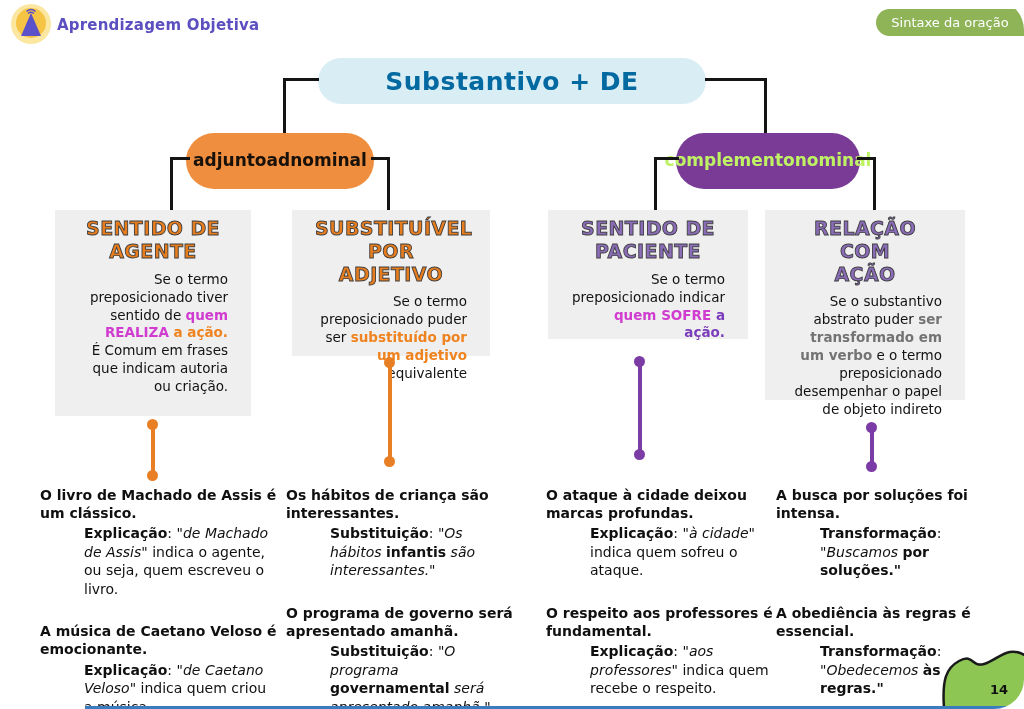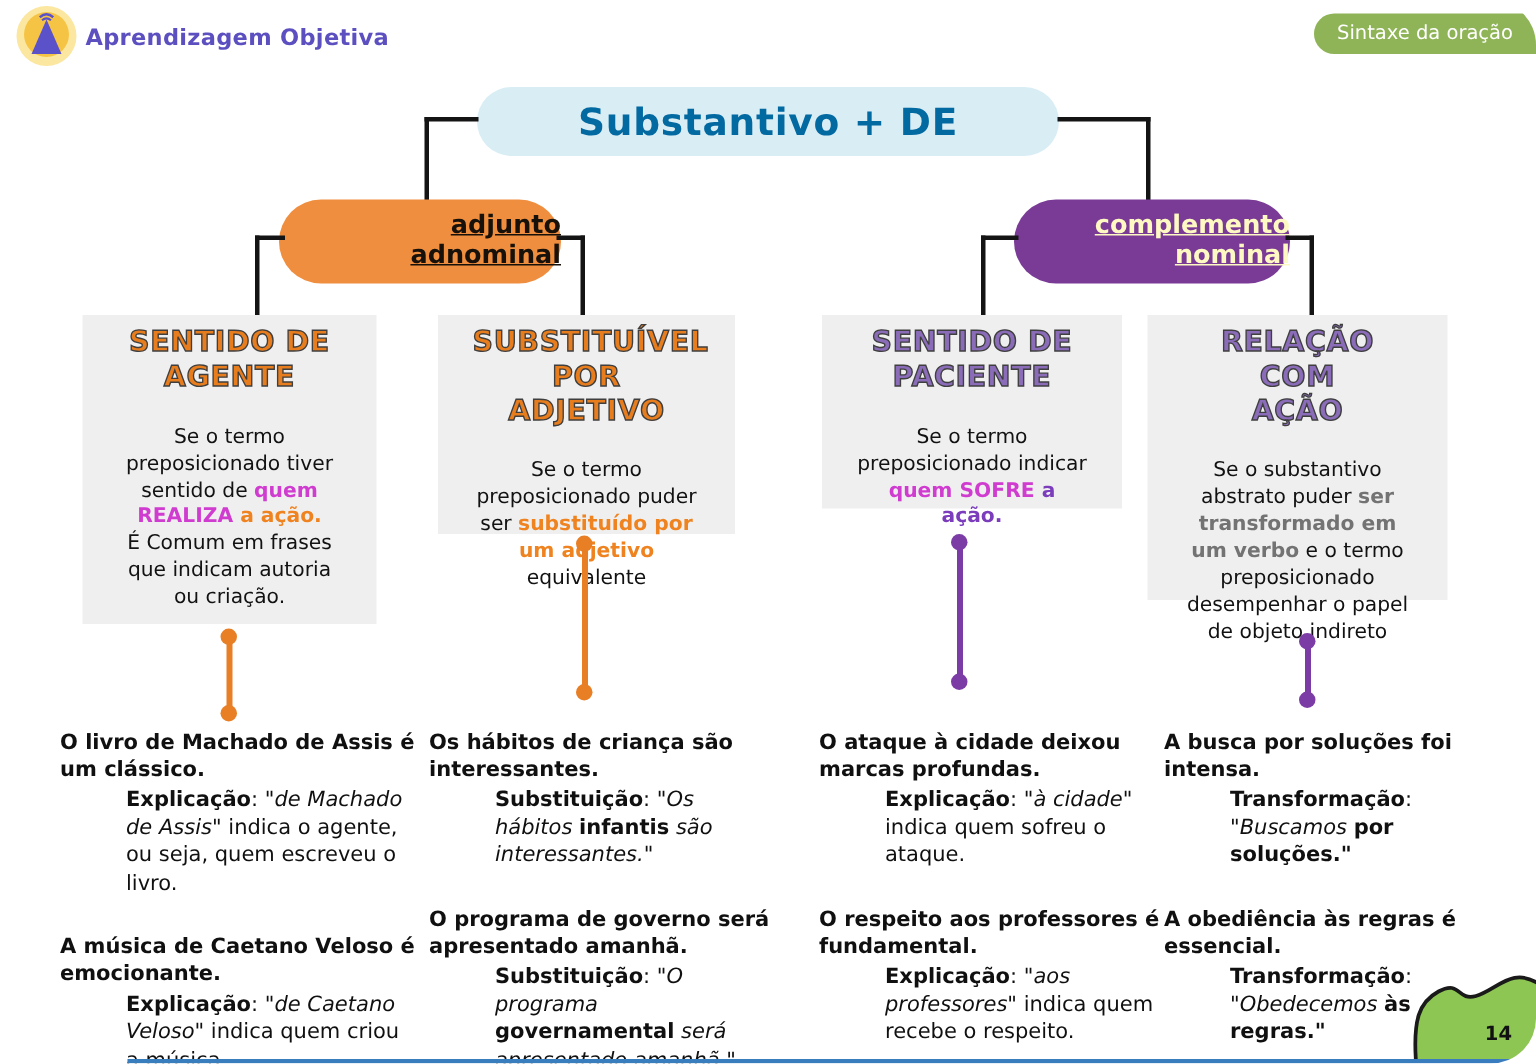--- a/index.html
+++ b/index.html
@@ -8,38 +8,38 @@
 
   
   .logo{position:absolute;left:10px;top:3px;width:42px;height:42px;}
   .brand{position:absolute;left:57px;top:16px;font-size:15px;font-weight:bold;color:#5c4fc0;letter-spacing:.2px;}
   .badge{position:absolute;left:876px;top:9px;width:148px;height:27px;background:#8fb457;
          border-radius:14px 0 0 14px;color:#ffffff;font-size:13px;display:flex;align-items:center;justify-content:center;}
 
   
   .central{position:absolute;left:318px;top:58px;width:388px;height:46px;background:#d9edf5;border-radius:23px;
            display:flex;align-items:center;justify-content:center;font-size:25px;font-weight:bold;color:#0369a1;letter-spacing:.5px;}
-  .pill{position:absolute;height:56px;border-radius:28px;display:flex;flex-direction:column;align-items:flex-end;justify-content:center;
-        font-weight:bold;font-size:17px;line-height:1.15;text-decoration:underline;}
+  .pill{position:absolute;height:56px;border-radius:28px;display:flex;flex-direction:row;align-items:center;justify-content:center;
+        font-weight:bold;font-size:17px;line-height:1.15;}
   .pill-orange{left:186px;top:133px;width:188px;background:#ef8e3f;color:#17110a;}
-  .pill-purple{left:676px;top:133px;width:184px;background:#7a3b96;color:#fef9c3;}
+  .pill-purple{left:676px;top:133px;width:184px;background:#7a3b96;color:#bef264;}
 
   
   .hline,.vline{position:absolute;background:#141414;}
 
   
   .gbox{position:absolute;background:#efefef;text-align:center;padding:7px 23px;box-sizing:border-box;}
   .box1{left:55px;top:210px;width:196px;height:206px;}
   .box2{left:292px;top:210px;width:198px;height:146px;}
   .box3{left:548px;top:210px;width:200px;height:129px;}
   .box4{left:765px;top:210px;width:200px;height:190px;}
   .bhead{font-size:19px;font-weight:bold;line-height:1.2;letter-spacing:.4px;-webkit-text-stroke:0.9px #3f3f3f;}
   .org-head{color:#e87d1e;}
   .pur-head{color:#8a6cb8;}
-  .bbody{margin-top:20px;font-size:13.5px;line-height:1.33;color:#121212;}
+  .bbody{margin-top:8px;font-size:13.5px;line-height:1.33;color:#121212;text-align:right;}
 
   
   .mag{color:#cf3ccf;font-weight:bold;}
   .org{color:#ef8320;font-weight:bold;}
   .pur{color:#7b3dbb;font-weight:bold;}
   .purv{color:#737373;font-weight:bold;}
   .bb{font-weight:bold;}
   .i{font-style:italic;}
 
   

